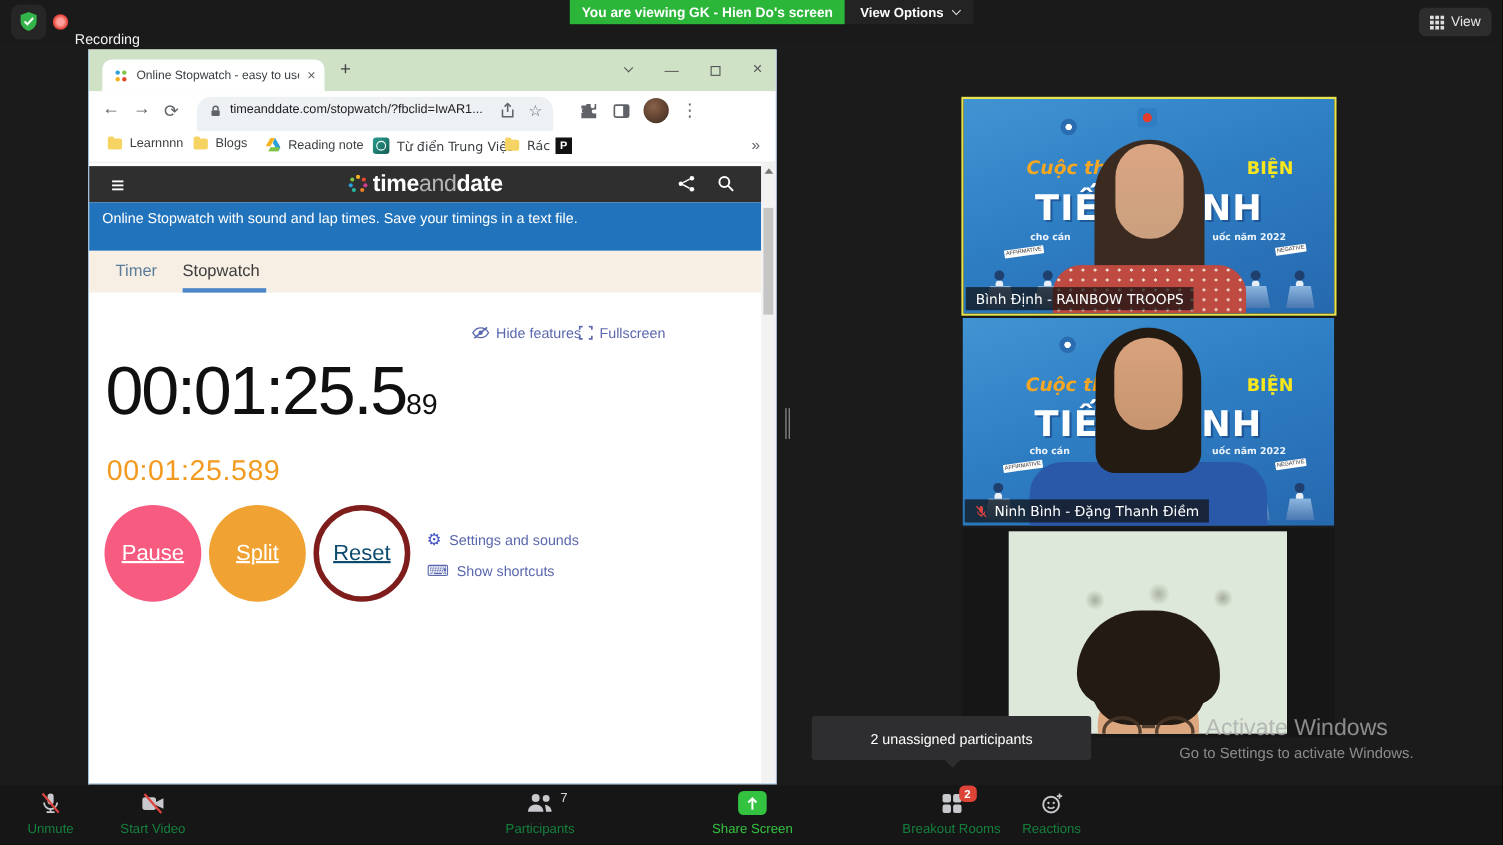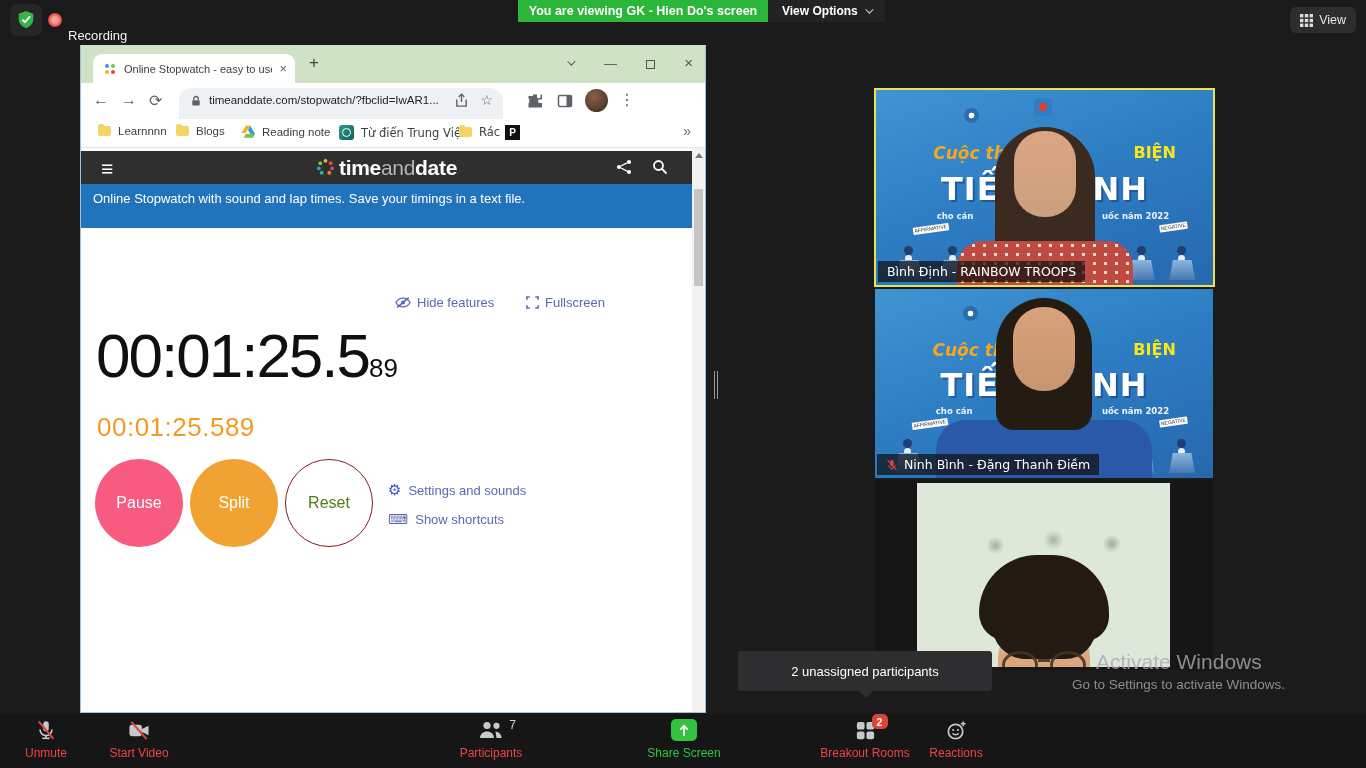--- a/index.html
+++ b/index.html
@@ -60,24 +60,24 @@
   .td-banner-text { position:absolute; left:12px; top:7px; font-size:13px; color:#fff; }
   .td-tabs { position:absolute; left:0; top:80px; width:611px; height:38px; background:#f7efe4; }
   .tab-timer { position:absolute; left:24px; top:10px; font-size:15px; color:#5c7c9c; }
   .tab-stopwatch { position:absolute; left:85px; top:10px; font-size:15px; color:#3b3b3b; }
   .tab-underline { position:absolute; left:85px; bottom:0; width:76px; height:4px; background:#4a86c8; }
   .feat { position:absolute; top:147px; display:flex; align-items:center; gap:6px; color:#5b68ae; font-size:13px; }
   .time-row { position:absolute; left:15px; top:172px; white-space:nowrap; }
   .time-main { font-size:62px; letter-spacing:-2px; color:#101010; }
   .time-frac { font-size:26px; color:#101010; }
   .time2 { position:absolute; left:16px; top:264px; font-size:26px; color:#f39b20; letter-spacing:0.5px; }
-  .swbtn { position:absolute; top:311px; width:88px; height:88px; border-radius:50%; display:flex; align-items:center; justify-content:center; font-size:16px; color:#fff; }
+  .swbtn { position:absolute; top:311px; width:88px; height:88px; border-radius:50%; display:flex; align-items:center; justify-content:center; font-size:20px; color:#fff;text-decoration:underline; }
   .btn-pause { left:14px; background:#f75c80; }
   .btn-split { left:109px; background:#f0a232; }
-  .btn-reset { left:204px; background:#fff; border:1px solid #7f1d1d; color:#4d7c0f; }
+  .btn-reset { left:204px; background:#fff; border:5px solid #7f1d1d; color:#0c4a6e; }
   .pagelink { position:absolute; left:307px; display:flex; align-items:center; gap:7px; color:#5b68ae; font-size:13px; }
   .gear-glyph { color:#3f51c1; font-size:15px; }
   .kb-glyph { color:#5b68ae; font-size:14px; }
 
   
   .video { position:absolute; overflow:hidden; background:#161616; }
   .v1 { left:874px; top:88px; width:341px; height:199px; border:2px solid #e9e44e; }
   .v2 { left:875px; top:289px; width:338px; height:189px; }
   .v3 { left:875px; top:480px; width:338px; height:190px; }
   .backdrop { position:absolute; inset:0; background:linear-gradient(160deg,#4194d2 0%,#2e7ec4 45%,#2668ae 100%); }
@@ -119,21 +119,21 @@
   .tooltip { position:absolute; left:738px; top:651px; width:254px; height:40px; background:#2e2e30; border-radius:3px; color:#fff; font-size:13px; display:flex; align-items:center; justify-content:center; }
   .tooltip::after { content:""; position:absolute; left:120px; bottom:-7px; border-left:8px solid transparent; border-right:8px solid transparent; border-top:8px solid #2e2e30; }
   .wm1 { position:absolute; left:1096px; top:650px; font-size:21px; color:rgba(170,170,170,.8); }
   .wm2 { position:absolute; left:1072px; top:677px; font-size:13.5px; color:rgba(160,160,160,.85); }
   .cursor-mark { position:absolute; left:714px; top:371px; width:4px; height:28px; border-left:1px solid #9a9a9a; border-right:1px solid #9a9a9a; }
 
   
   .toolbar { position:absolute; left:0; top:714px; width:1366px; height:54px; background:#161616; }
   .tb-item { position:absolute; top:4px; width:110px; height:48px; display:flex; flex-direction:column; align-items:center; justify-content:flex-start; gap:4px; }
   .tb-icon { height:24px; display:flex; align-items:center; justify-content:center; position:relative; }
-  .tb-label { font-size:12px; color:#ef4444; white-space:nowrap; }
+  .tb-label { font-size:12px; color:#15803d; white-space:nowrap; }
   .tb-label.green { color:#33c341; }
   .tb-count { position:absolute; right:-12px; top:0; font-size:12px; color:#d2d4d6; }
   .tb-badge { position:absolute; right:-11px; top:-4px; min-width:16px; height:15px; background:#dd4437; border-radius:5px; color:#fff; font-size:10.5px; font-weight:bold; display:flex; align-items:center; justify-content:center; padding:0 3px; }
   .share-sq { width:26px; height:22px; background:#33c341; border-radius:5px; display:flex; align-items:center; justify-content:center; }
 </style>
 </head>
 <body>
 
 <div id="screen">
 
@@ -279,22 +279,27 @@
         <svg class="td-search" width="16" height="16" viewBox="0 0 16 16">
             <circle cx="6.5" cy="6.5" r="4.5" fill="none" stroke="#fff" stroke-width="1.8"></circle>
             <path d="M10 10l4.5 4.5" stroke="#fff" stroke-width="1.8"></path>
           </svg>
       </div>
 
       <div class="td-banner">
         <span class="td-banner-text">Online Stopwatch with sound and lap times. Save your timings in a text file.</span>
       </div>
 
-
-      <div class="feat" style="left:314px;">
+      <div class="td-tabs">
+        <span class="tab-timer">Timer</span>
+        <span class="tab-stopwatch">Stopwatch</span>
+        <div class="tab-underline"></div>
+      </div>
+
+      <div class="feat" style="left:348px;">
         <svg width="16" height="13" viewBox="0 0 18 14">
             <path d="M1 7c2-3.5 5-5 8-5s6 1.5 8 5c-2 3.5-5 5-8 5s-6-1.5-8-5z" fill="none" stroke="#5b68ae" stroke-width="1.5"></path>
             <circle cx="9" cy="7" r="2.2" fill="#5b68ae"></circle>
             <path d="M2.5 12.5L15.5 1.5" stroke="#5b68ae" stroke-width="1.8"></path>
           </svg>
         <span>Hide features</span>
       </div>
       <div class="feat" style="left:445px;">
         <svg width="13" height="13" viewBox="0 0 14 14">
             <g stroke="#5b68ae" stroke-width="1.7" fill="none">

